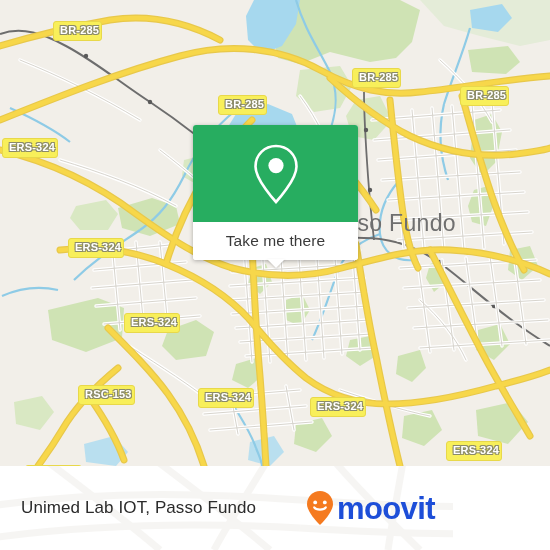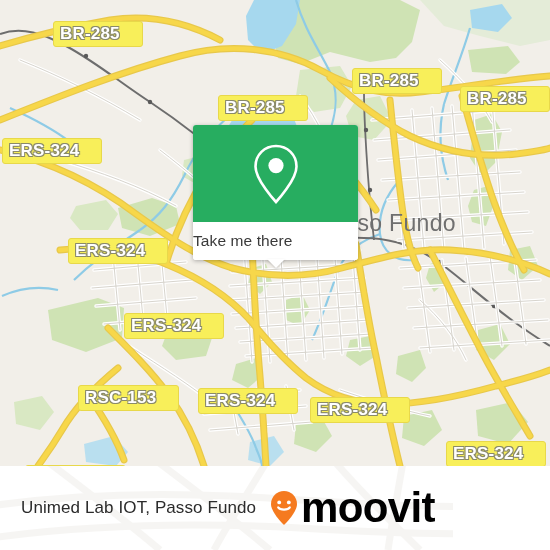--- a/index.html
+++ b/index.html
@@ -30,25 +30,25 @@
   #map svg { display: block; }
 
   
   .shield {
     position: absolute;
     background: #f7ef599e;
     background: #f8ef5a;
     border: 1.5px solid #e8d84a;
     border-radius: 3px;
     color: #ffffff;
-    font-size: 17px;
+    font-size: 11px;
     font-weight: bold;
     font-family: "Liberation Sans", sans-serif;
     line-height: 1;
-    padding: 3px 22px 4px 6px;
+    padding: 3px 2px 4px 6px;
     white-space: nowrap;
     letter-spacing: 0.2px;
     text-shadow:
       -1px -1px 0 #8a8a6a, 1px -1px 0 #8a8a6a,
       -1px  1px 0 #8a8a6a, 1px  1px 0 #8a8a6a;
     box-sizing: border-box;
   }
 
   
   .city-label {
@@ -76,20 +76,21 @@
     height: 97px;
     border-radius: 3px 3px 0 0;
     display: flex;
     align-items: center;
     justify-content: center;
   }
   #callout-white {
     height: 38px;
     display: flex;
     align-items: center;
+    justify-content: center;
     border-radius: 0 0 3px 3px;
     background: #ffffff;
     position: relative;
   }
   #callout-label {
     font-size: 15.5px;
     color: #3a3a3a;
     font-family: "Liberation Sans", sans-serif;
     letter-spacing: 0.1px;
   }
@@ -134,23 +135,23 @@
   #moovit-logo {
     position: absolute;
     right: 18px;
     top: 50%;
     transform: translateY(-50%);
     display: flex;
     align-items: center;
     gap: 2px;
   }
   #moovit-wordmark {
-    font-size: 42px;
+    font-size: 31px;
     font-weight: bold;
-    color: #000000;
+    color: #1d4ed8;
     font-family: "Liberation Sans", sans-serif;
     letter-spacing: -0.6px;
     line-height: 1;
   }
 </style>
 </head>
 <body>
 
 <div id="app">
 

